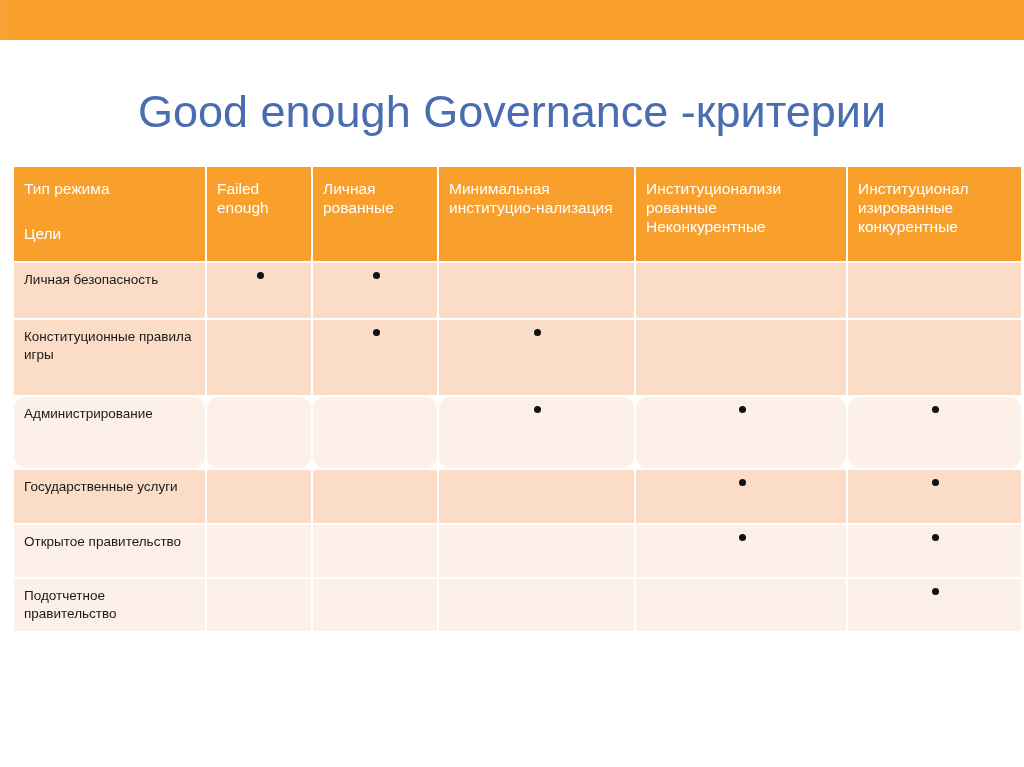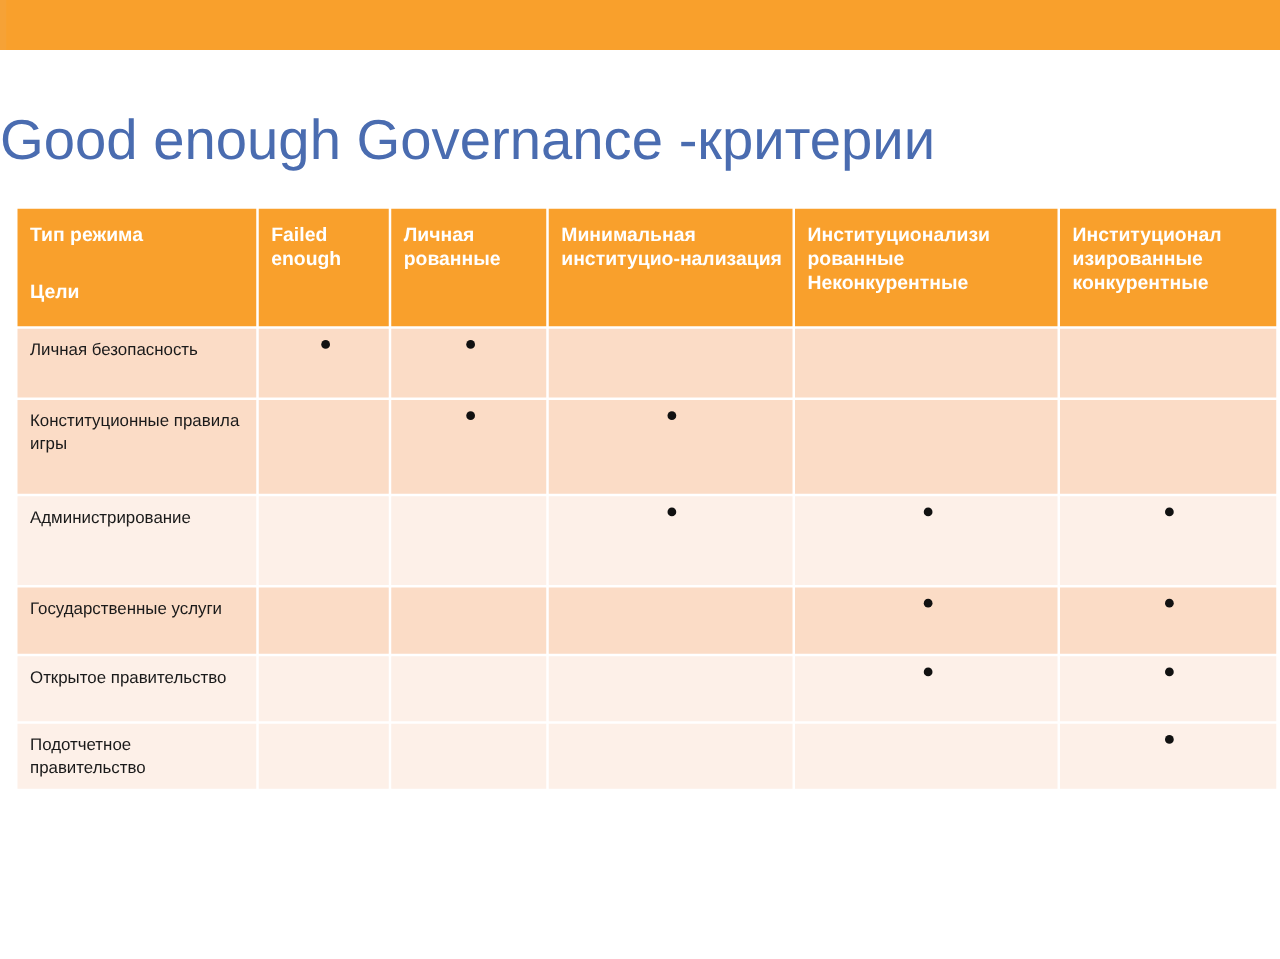--- a/index.html
+++ b/index.html
@@ -32,20 +32,21 @@
     height: 40px;
     background: #f6a236;
   }
 
   
   .slide-title {
     position: absolute;
     top: 84px;
     left: 0;
     width: 1024px;
+    text-align: center;
     font-size: 45px;
     line-height: 56px;
     font-weight: normal;
     color: #4a6cb0;
     letter-spacing: 0px;
     white-space: nowrap;
   }
 
   
   .matrix-table {
@@ -62,21 +63,21 @@
   .matrix-table col.c-d2     { width: 124px; }
   .matrix-table col.c-d3     { width: 195px; }
   .matrix-table col.c-d4     { width: 210px; }
   .matrix-table col.c-d5     { width: 173px; }
 
   .matrix-table th {
     background: #f9a02c;
     color: #ffffff;
     font-size: 15.5px;
     line-height: 19px;
-    font-weight: bold;
+    font-weight: normal;
     text-align: left;
     vertical-align: top;
     padding: 12px 8px 12px 10px;
     height: 94px;
     box-sizing: border-box;
   }
   .head-corner {
     position: relative;
   }
   .head-corner .ht-top {
@@ -111,21 +112,21 @@
     border-radius: 50%;
     background: #111111;
     vertical-align: top;
   }
   .dot.is-off { visibility: hidden; }
 
   
   tr.r0 td { height: 55px; }
   tr.r1 td { height: 57px; }
   tr.r2 td { height: 75px; }
-  tr.r3 td { height: 71px; }
+  tr.r3 td { height: 71px; border-radius: 12px; }
   tr.r4 td { height: 53px; }
   tr.r5 td { height: 52px; }
   tr.r6 td { height: 72px; }
   tr.r7 td { height: 52px; }
 </style>
 </head>
 <body>
 
 <div class="top-bar">
   <div class="top-bar-edge"></div>

